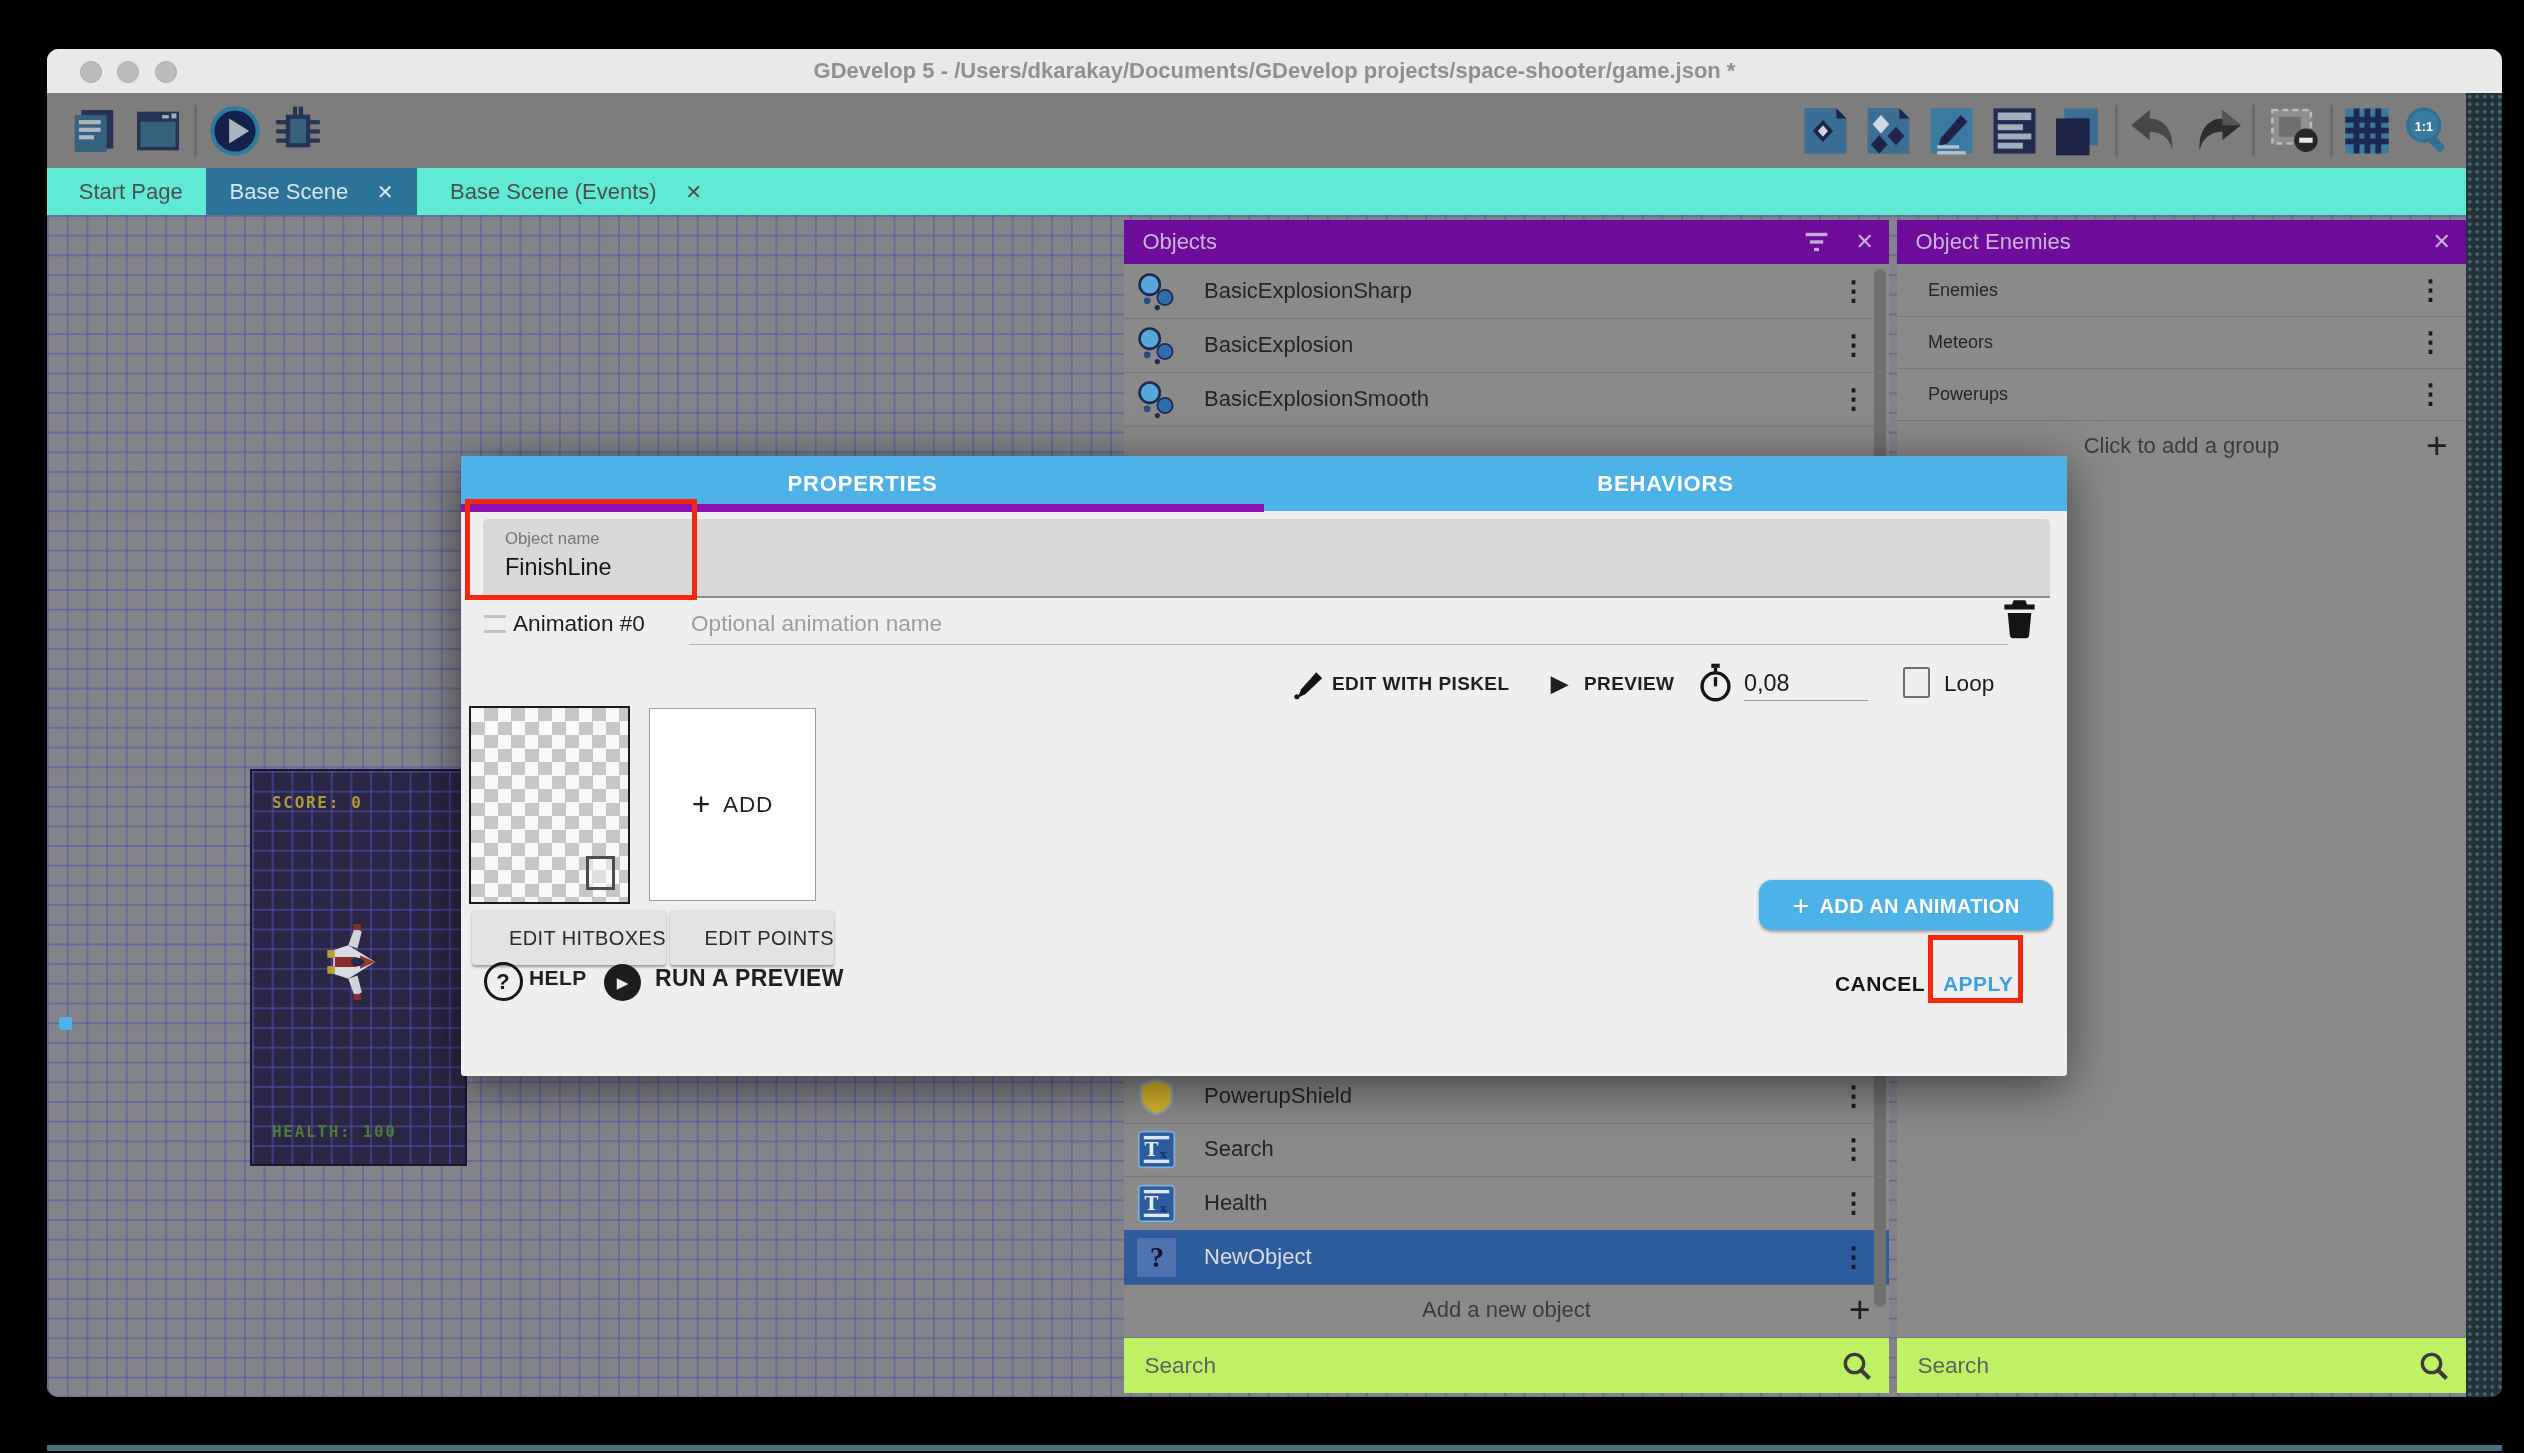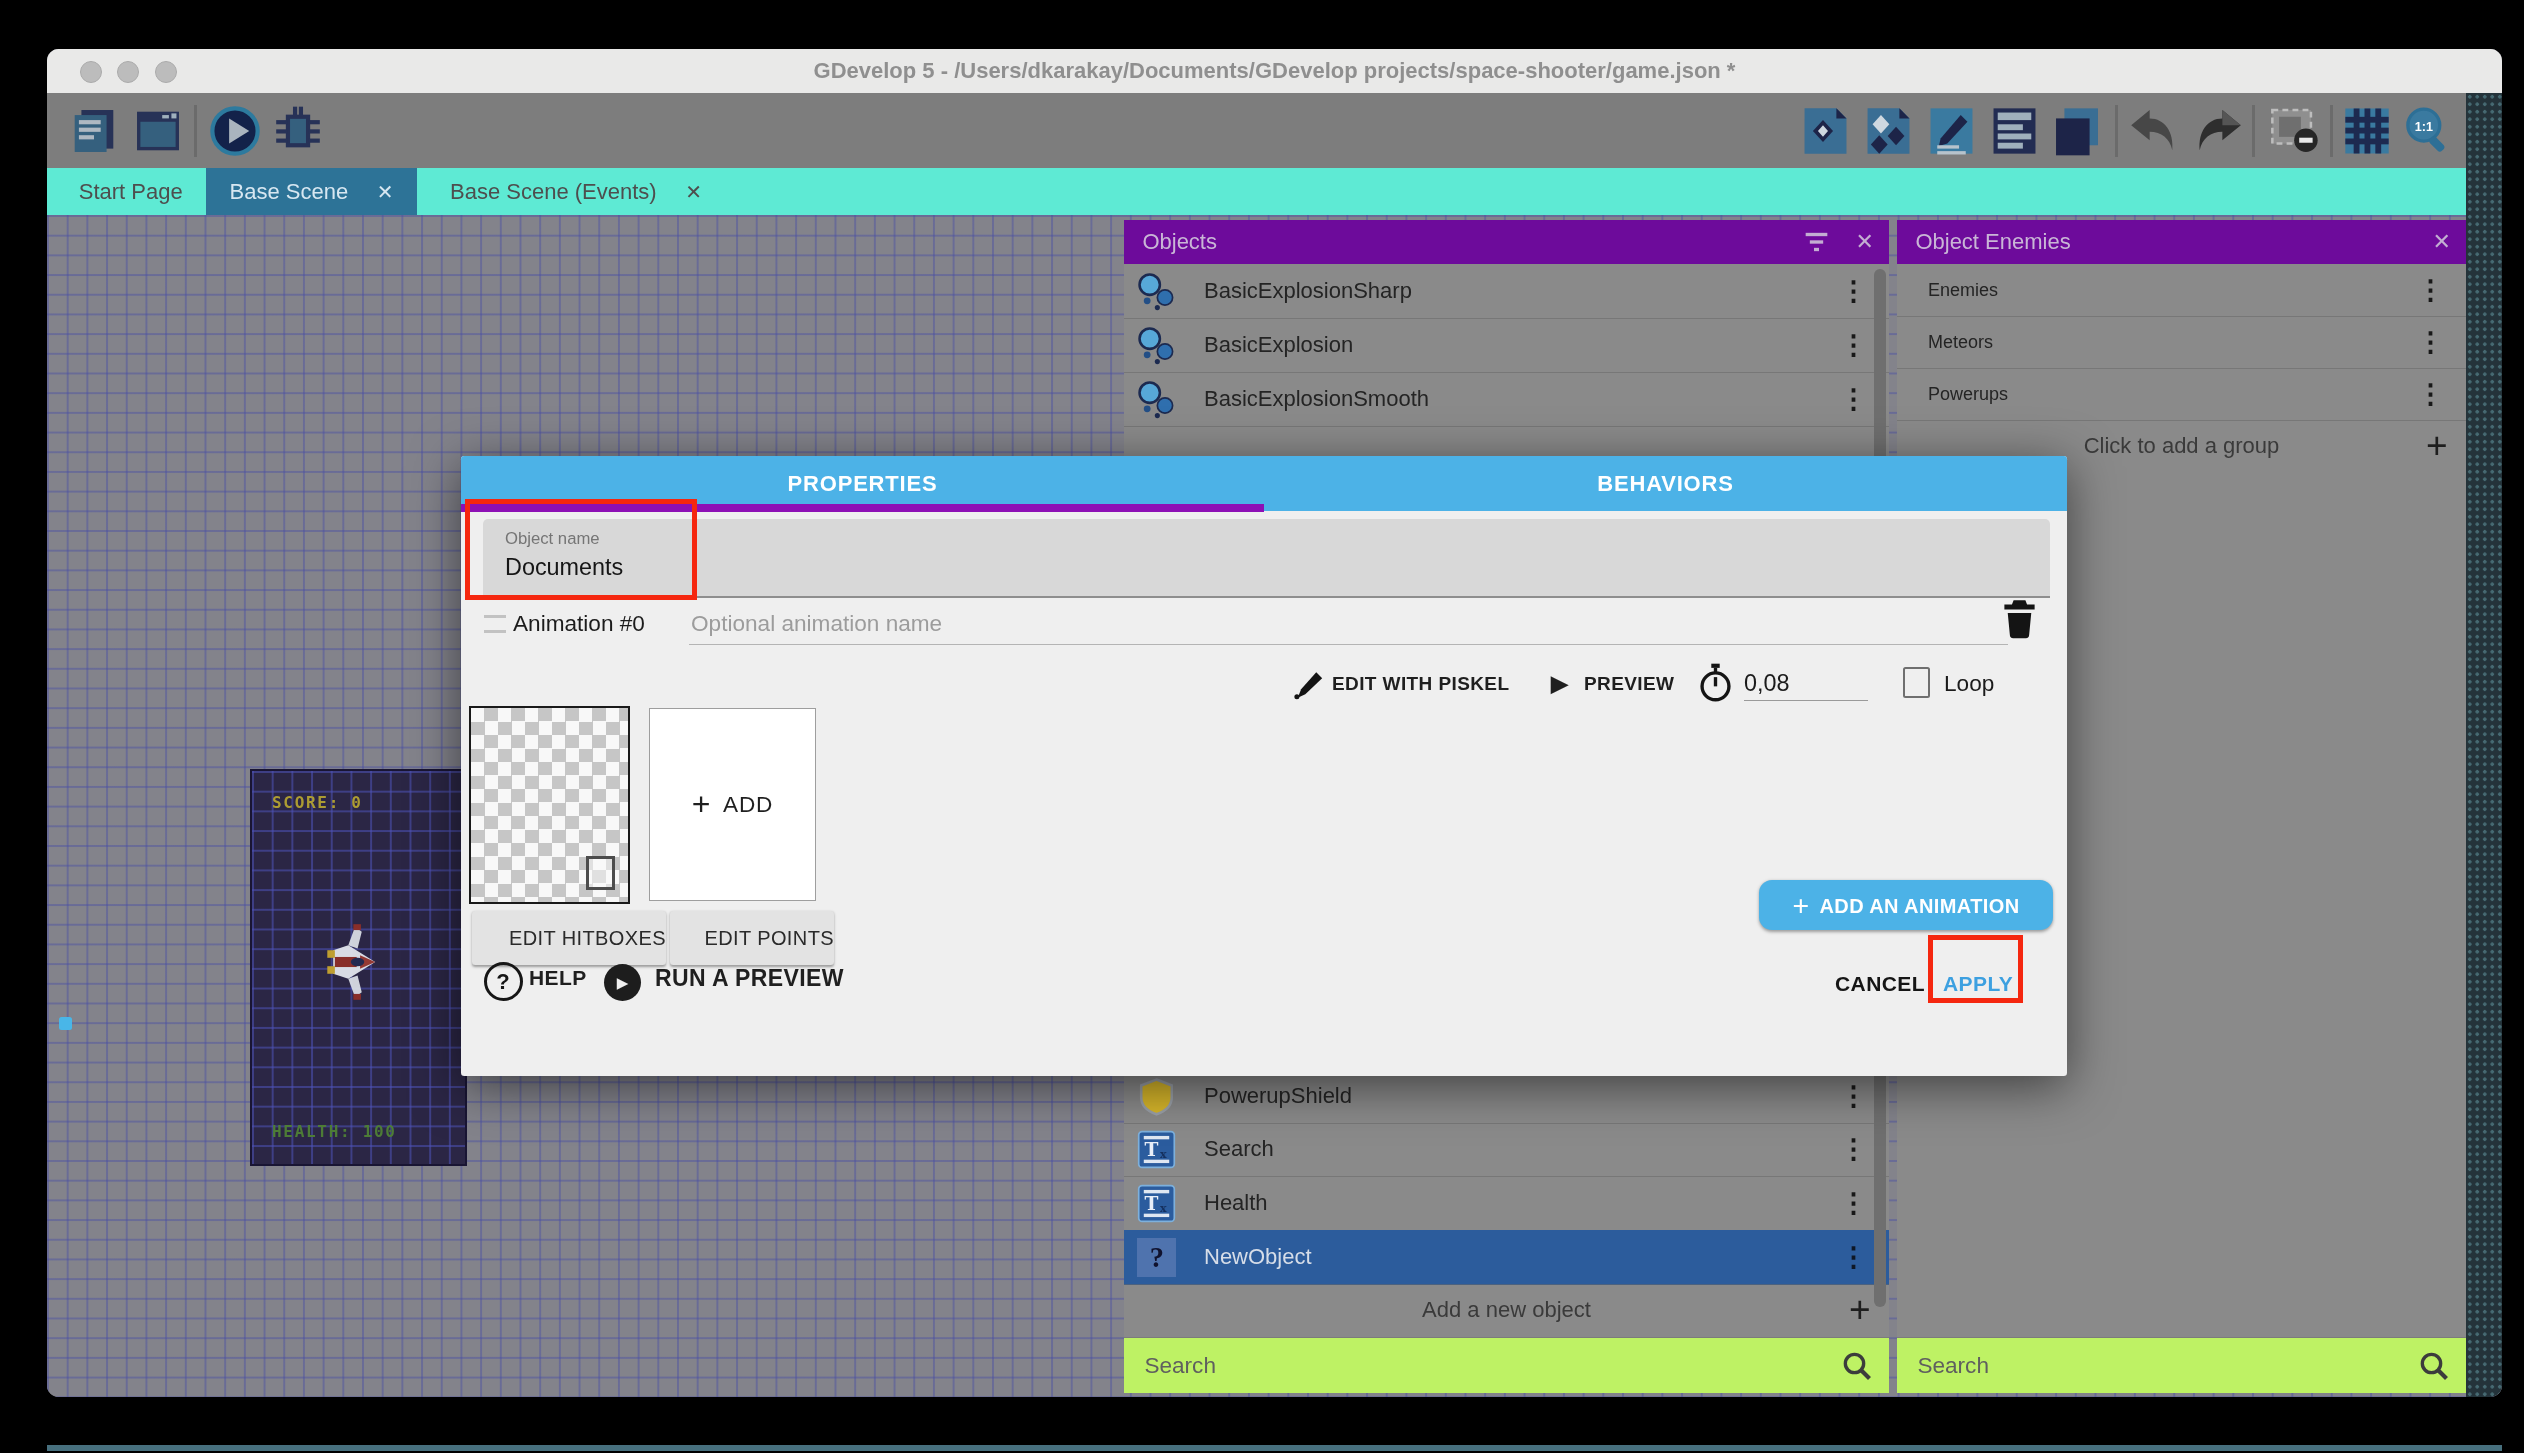--- a/index.html
+++ b/index.html
@@ -410,21 +410,21 @@
 
     <div id="dialog">
       <div id="dheader">
         <div class="dtab" style="left:0">PROPERTIES</div>
         <div class="dtab" style="left:50%">BEHAVIORS</div>
         <div id="indicator"></div>
       </div>
 
       <div id="nameblock">
         <div id="namelabel">Object name</div>
-        <div id="namevalue">Documents</div>
+        <div id="namevalue">FinishLine</div>
       </div>
 
       <div id="draghandle"></div>
       <div id="animlabel">Animation #0</div>
       <input id="animinput" placeholder="Optional animation name" style="">
       <div class="abs" style="left:1539px;top:141px;">
         <svg width="39" height="42" viewBox="0 0 46 50">
             <path d="M16 4 h14 l2 5 h9 v6 H5 v-6 h9 Z" fill="#141414"></path>
             <path d="M9 19 h28 l-2.5 26 a4 4 0 0 1 -4 4 H15.5 a4 4 0 0 1 -4 -4 Z" fill="#141414"></path>
           </svg>

